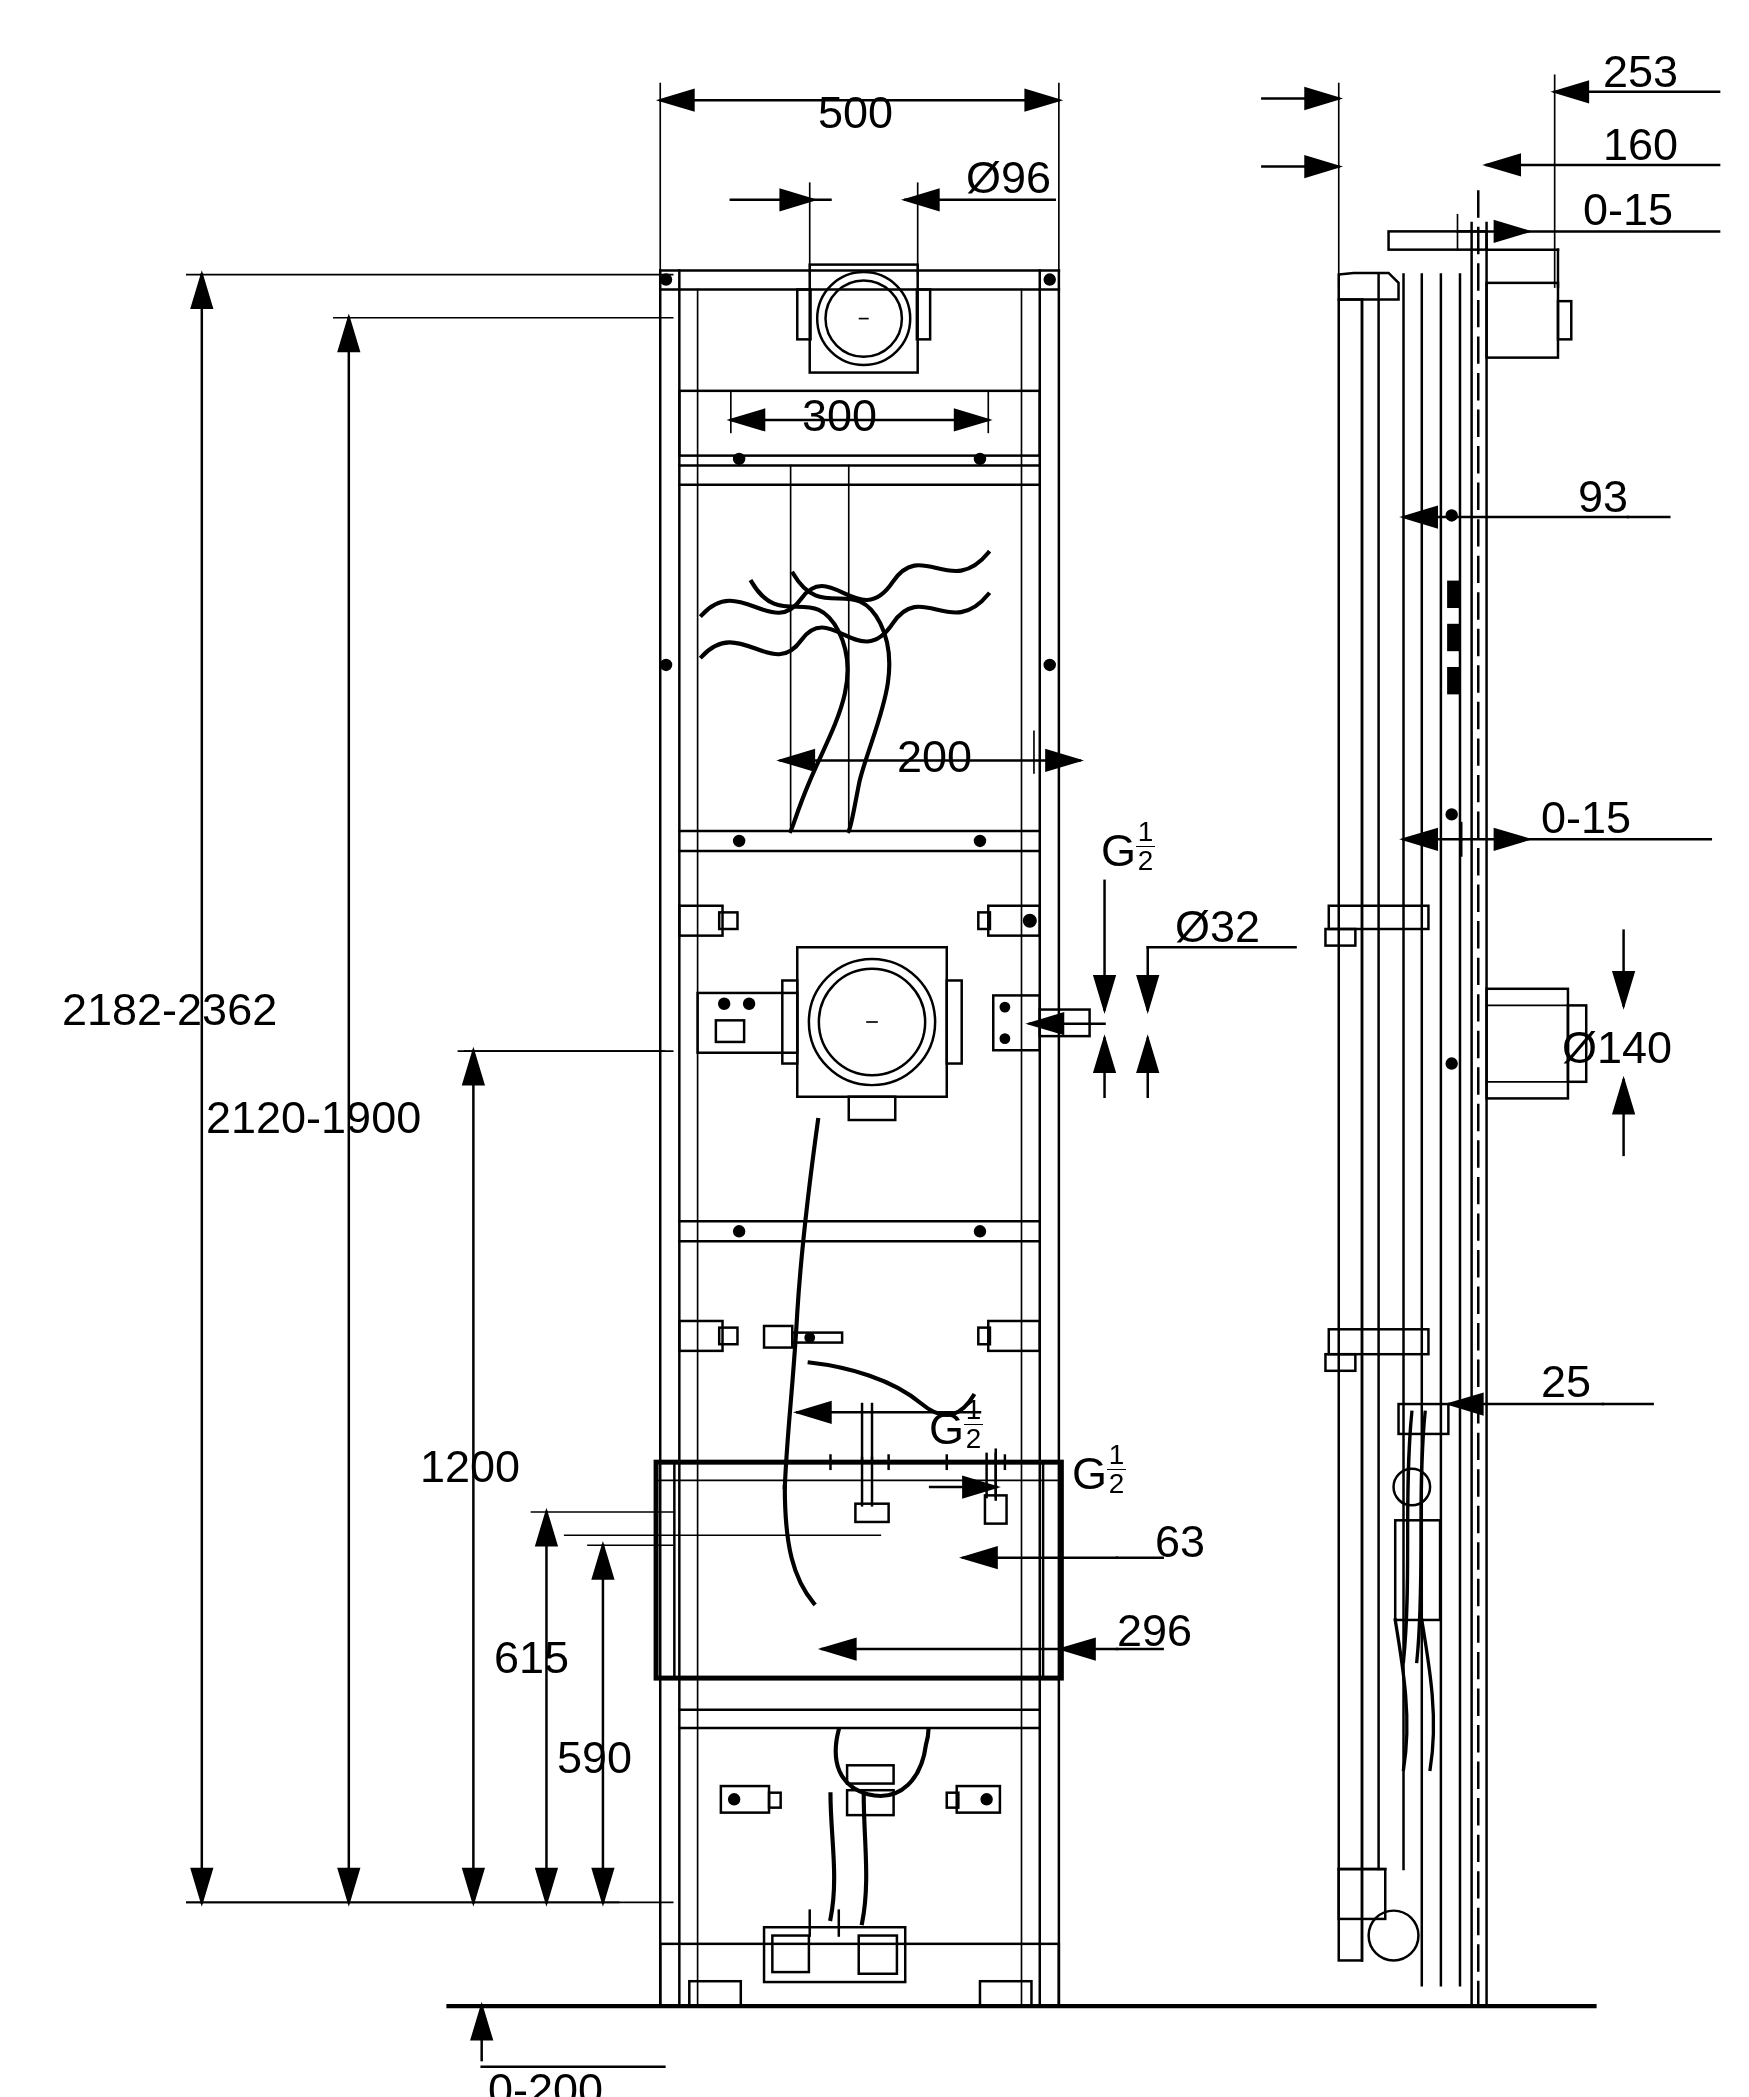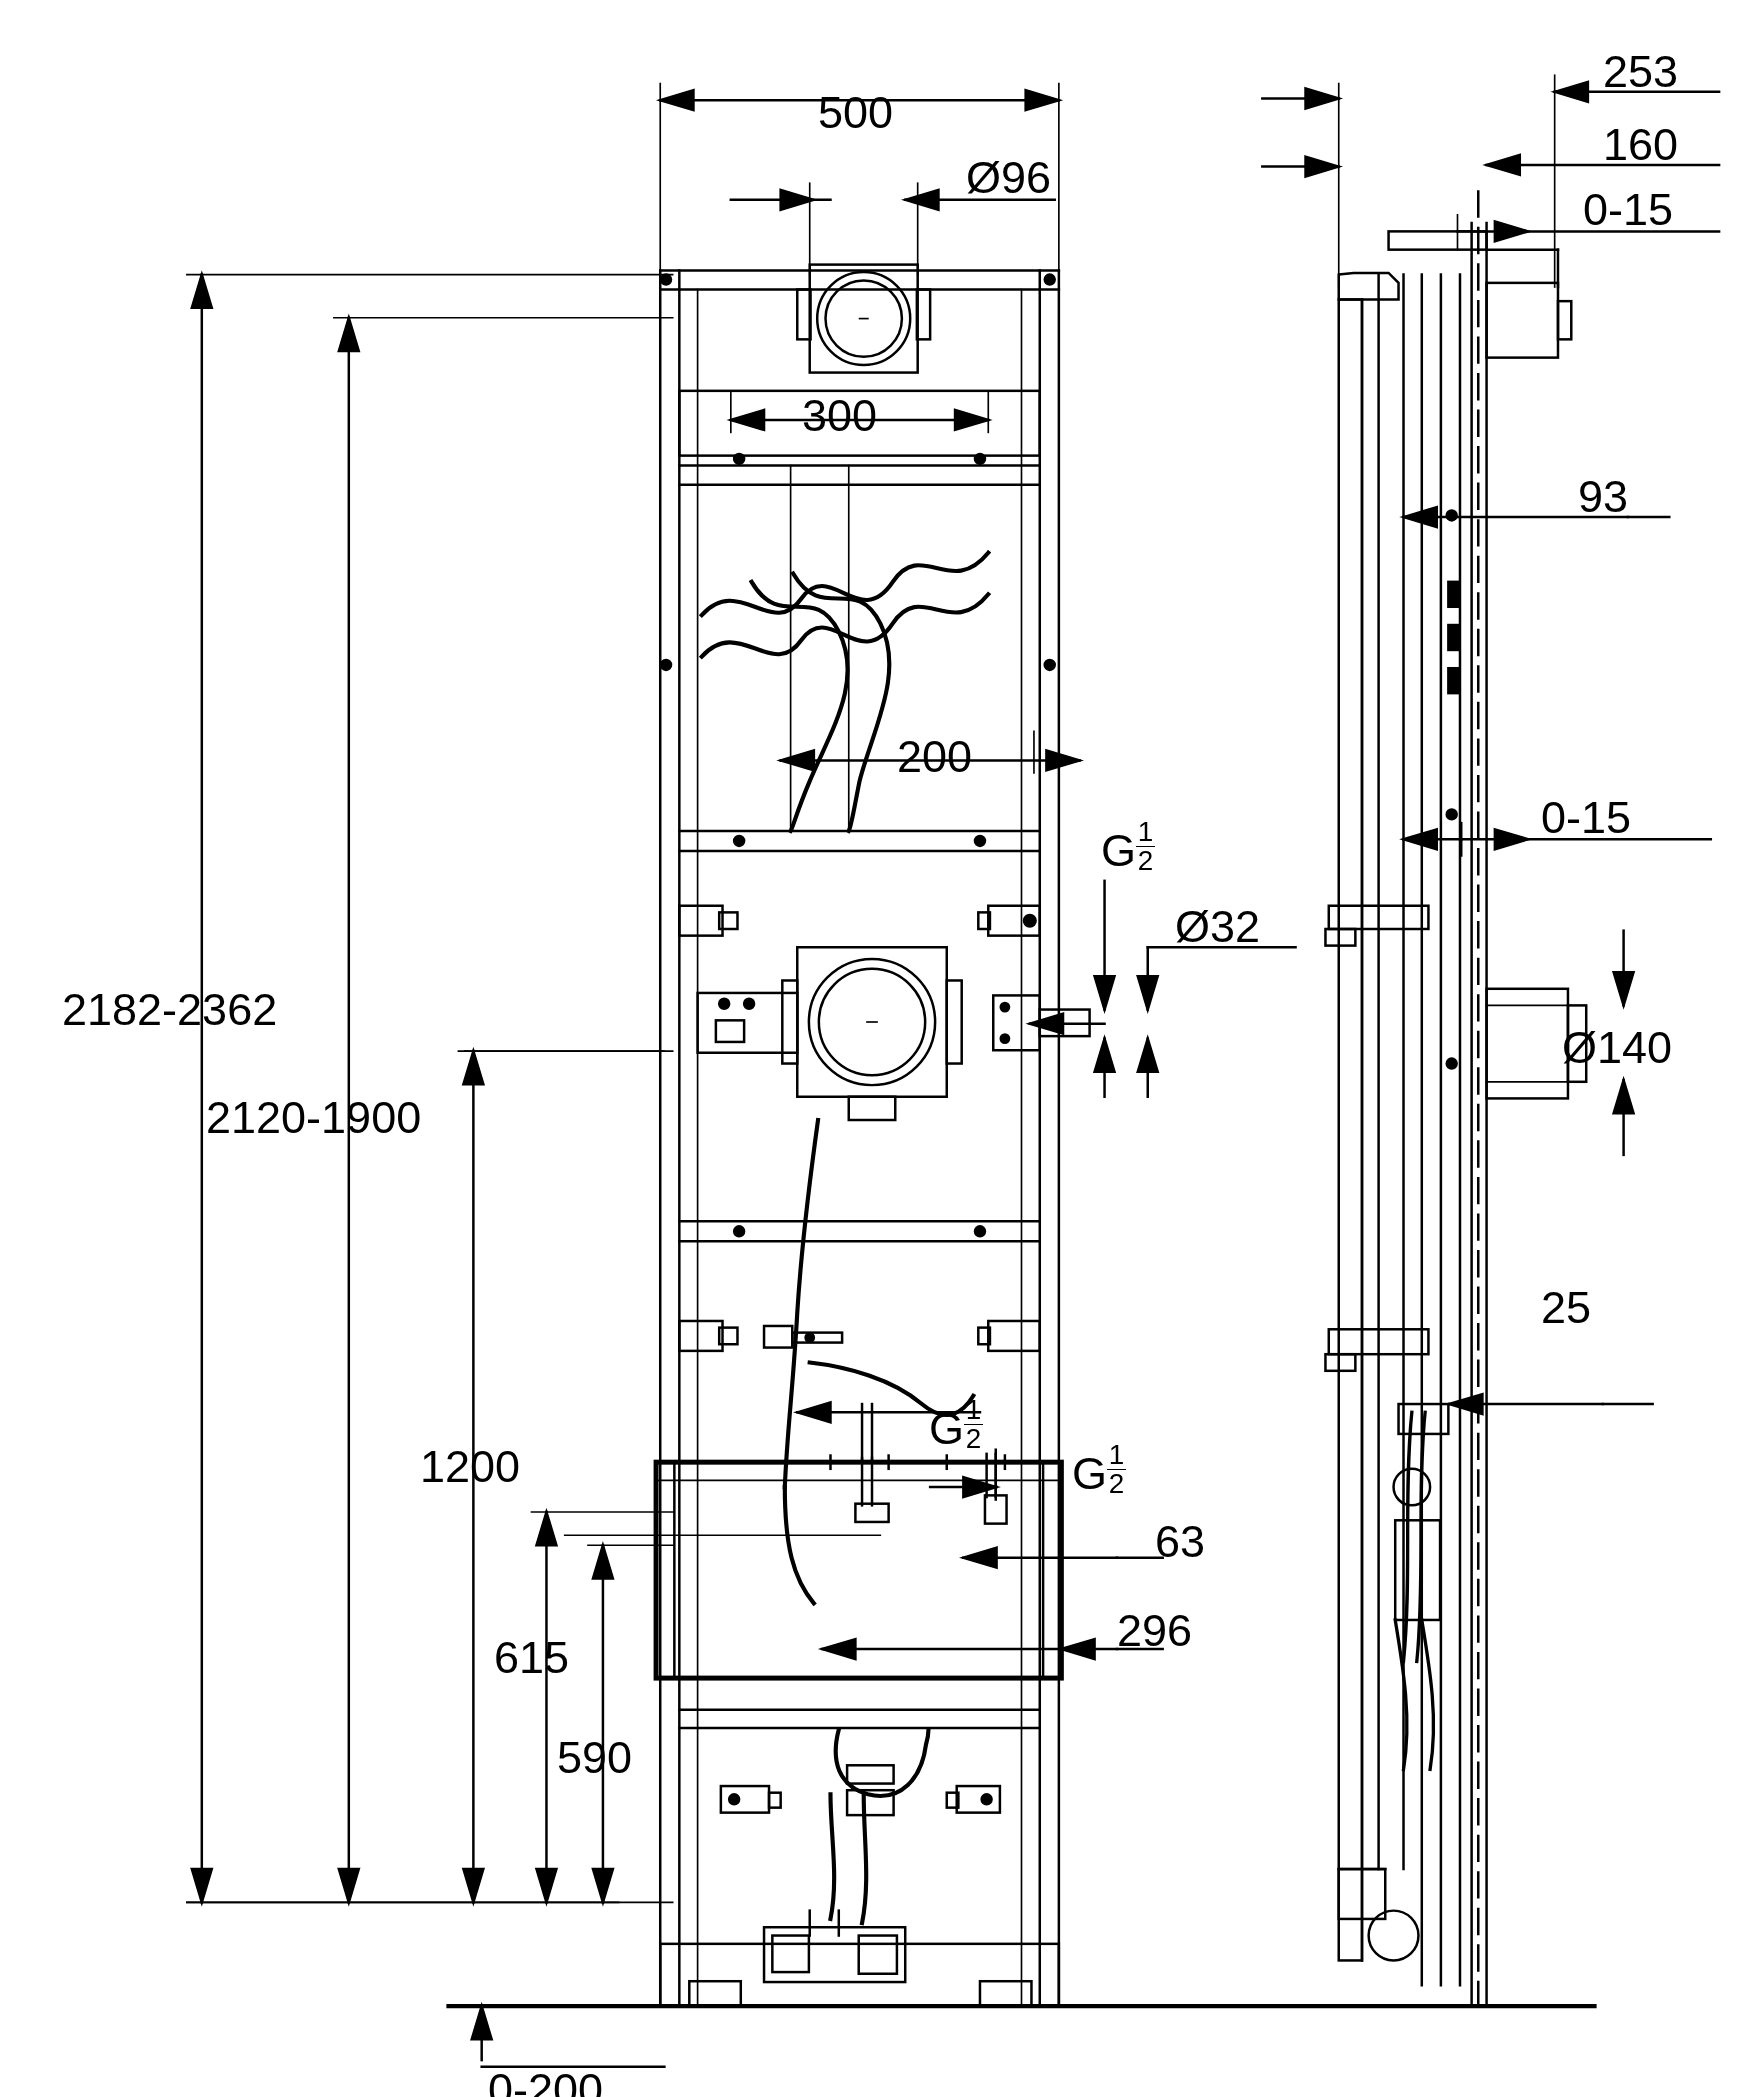--- a/index.html
+++ b/index.html
@@ -363,16 +363,16 @@
   <div class="dim-label big" style="left:1072px;top:1441px;">
     <span class="gthread">G</span><span class="frac"><span class="num">1</span><span class="den">2</span></span>
   </div>
 
   <div class="dim-label big" style="left:1603px;top:46px;">253</div>
   <div class="dim-label big" style="left:1603px;top:119px;">160</div>
   <div class="dim-label big" style="left:1583px;top:184px;">0-15</div>
   <div class="dim-label big" style="left:1578px;top:471px;text-align:center;">93</div>
   <div class="dim-label big" style="left:1541px;top:792px;">0-15</div>
   <div class="dim-label big" style="left:1562px;top:1022px;">Ø140</div>
-  <div class="dim-label big" style="left:1541px;top:1282px;">25</div>
+  <div class="dim-label big" style="left:1541px;top:1356px;">25</div>
 
 </div>
 
 
 </body></html>

